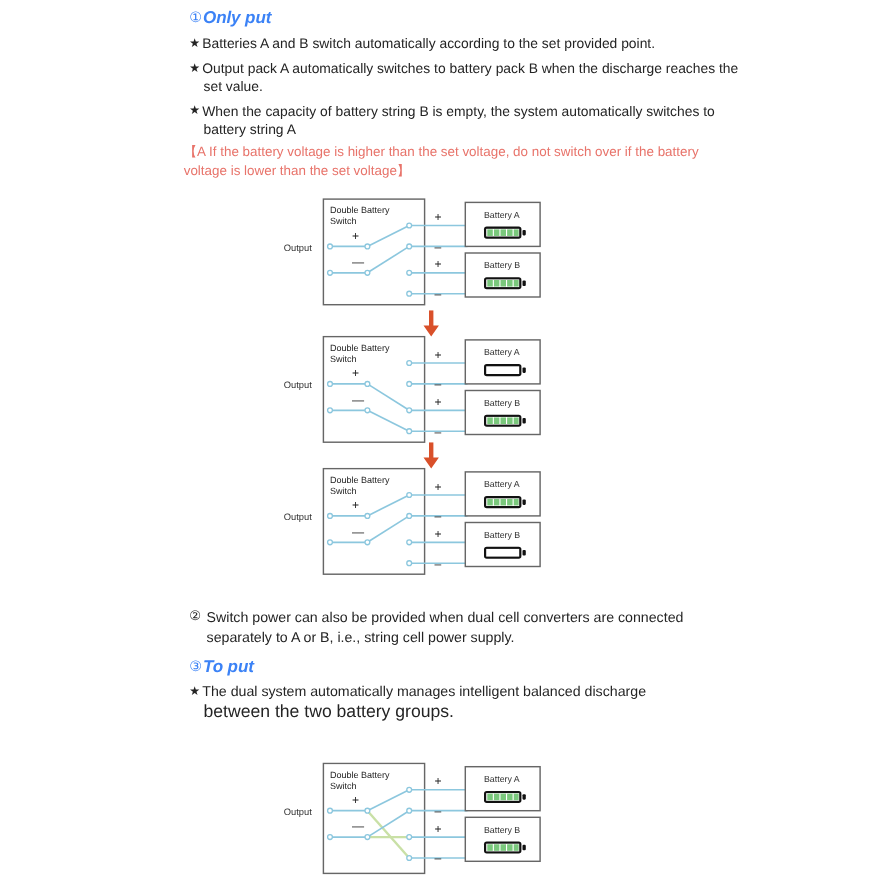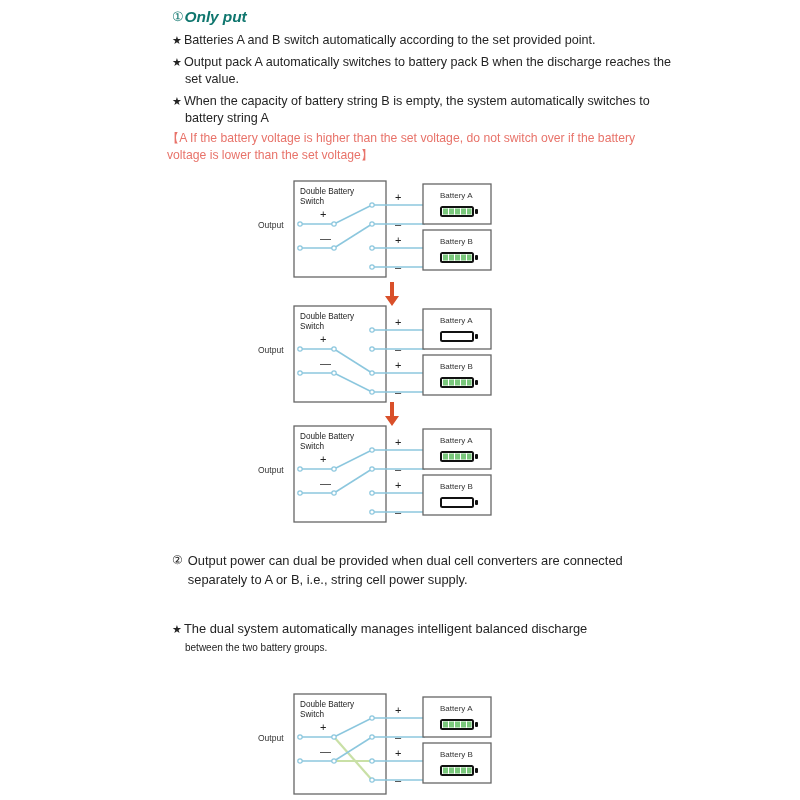--- a/index.html
+++ b/index.html
@@ -26,21 +26,21 @@
   .text-col {
     position: absolute;
     left: 172px;
     width: 500px;
   }
 
   .section-heading {
     font-size: 15.5px;
     font-weight: bold;
     font-style: italic;
-    color: #0f766e;
+    color: #3b82f6;
     letter-spacing: -0.1px;
     white-space: nowrap;
     line-height: 1.1;
   }
   .circled {
     font-style: normal;
     font-weight: normal;
     font-size: 13px;
     display: inline-block;
     margin-right: 1px;
@@ -317,31 +317,34 @@
         <rect x="190" y="72" width="34" height="11" rx="2.5" fill="#111"></rect>
         <rect x="225" y="75" width="3" height="5" rx="1" fill="#111"></rect>
         <rect x="192" y="74" width="30" height="7" fill="#ffffff"></rect>
       </g>
     </svg>
   </div>
 
   <div class="text-col num-para" style="top:551px; left:172px; width:492px;">
     <span class="circled-dark">②</span>
     <span>
-      <span>Output power can dual be provided when dual cell converters are connected</span><br>
+      <span>Switch power can also be provided when dual cell converters are connected</span><br>
       <span>separately to A or B, i.e., string cell power supply.</span>
     </span>
   </div>
 
+  <div class="text-col section-heading" style="top:598px;">
+    <span class="circled">③</span><span>To put</span>
+  </div>
 
   <div class="text-col bullet-line" style="top:621px; font-size:12.9px;">
     <span class="star">★</span>
     <span class="bullet-text">The dual system automatically manages intelligent balanced discharge</span>
   </div>
-  <div class="text-col bullet-line indent2" style="top:640px; font-size:10px;">
+  <div class="text-col bullet-line indent2" style="top:640px; font-size:16px;">
     <span class="bullet-text">between the two battery groups.</span>
   </div>
 
   <div class="diagram" style="left:250px; top:693px;">
     <svg width="245" height="105" viewBox="0 0 245 105" xmlns="http://www.w3.org/2000/svg">
       <text x="8" y="48" font-family="Liberation Sans, sans-serif" font-size="8.5" fill="#333">Output</text>
       <rect x="44" y="1" width="92" height="100" fill="#ffffff" stroke="#666" stroke-width="1.3"></rect>
       <text x="50" y="14" font-family="Liberation Sans, sans-serif" font-size="8.2" fill="#222">Double Battery</text>
       <text x="50" y="24" font-family="Liberation Sans, sans-serif" font-size="8.2" fill="#222">Switch</text>
       <text x="70" y="38" font-family="Liberation Sans, sans-serif" font-size="11" fill="#222">+</text>

